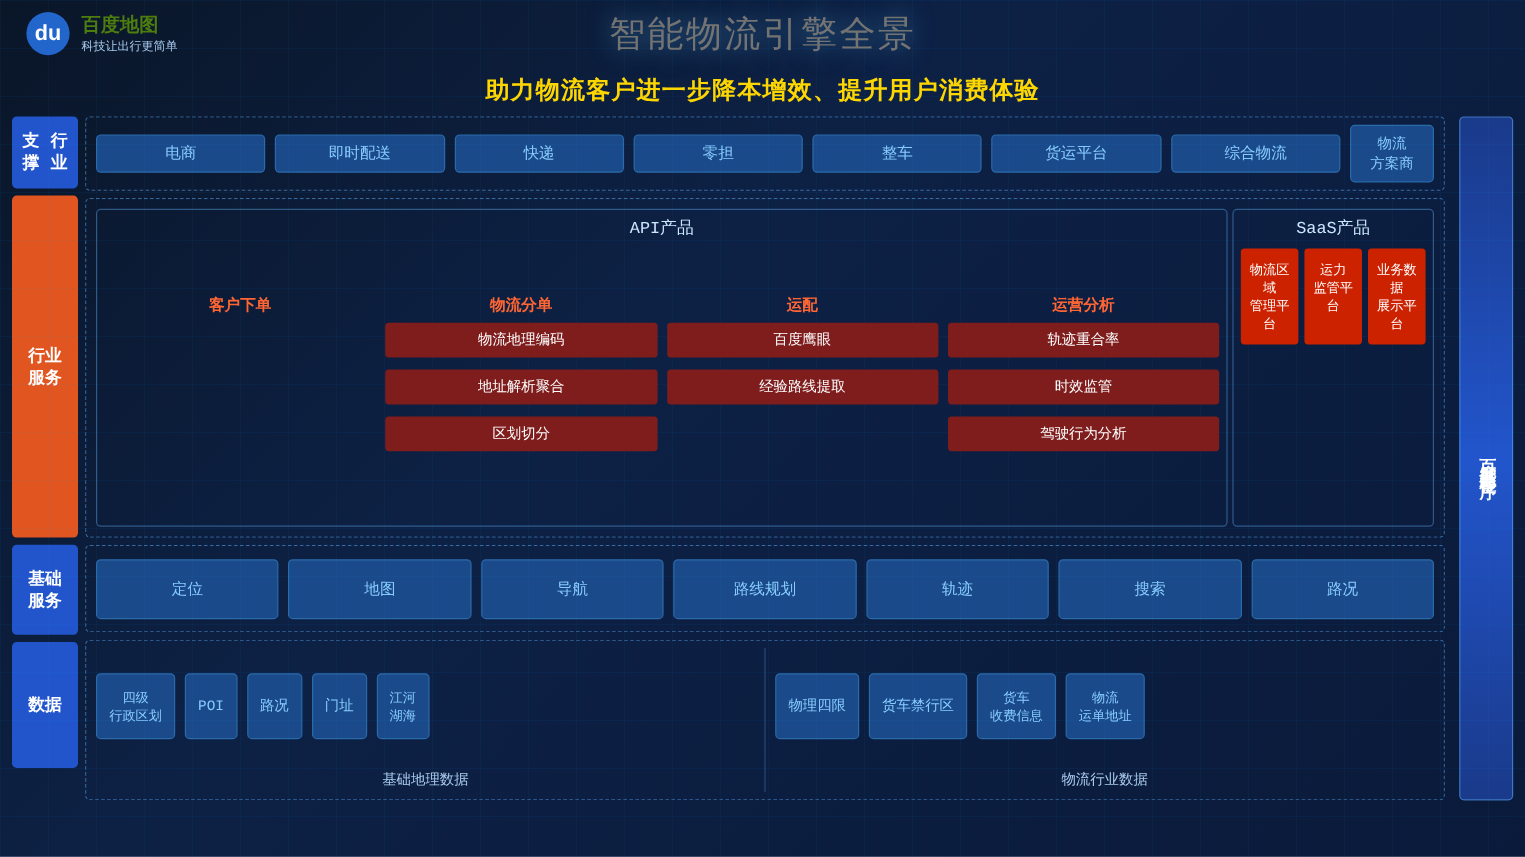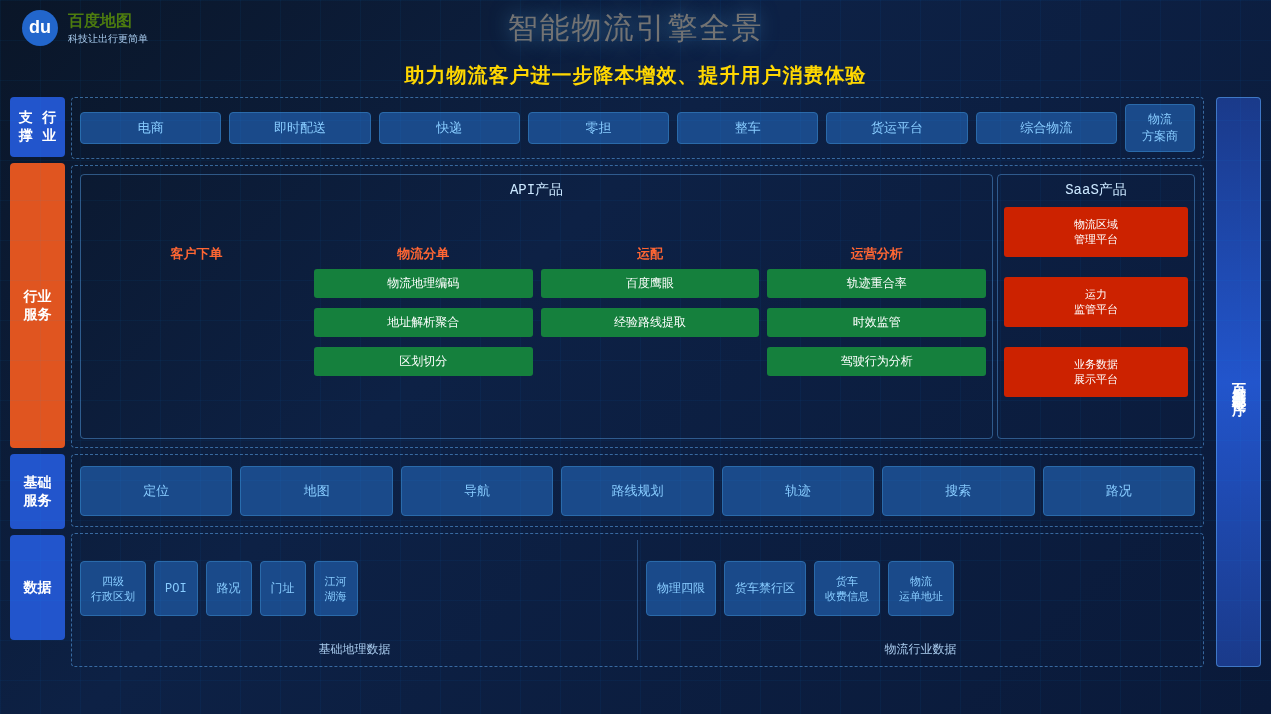--- a/index.html
+++ b/index.html
@@ -170,21 +170,21 @@
     .api-section {
       flex: 1;
       border: 1px solid rgba(100,180,255,0.4);
       border-radius: 4px;
       padding: 6px;
       margin-right: 4px;
       position: relative;
     }
 
     .saas-section {
-      width: 198px;
+      width: 168px;
       border: 1px solid rgba(100,180,255,0.4);
       border-radius: 4px;
       padding: 6px;
     }
 
     .section-title {
       text-align: center;
       color: #cce8ff;
       font-size: 14px;
       margin-bottom: 8px;
@@ -220,40 +220,40 @@
     .red-item {
       background: #cc2200;
       color: white;
       font-size: 11px;
       padding: 5px 4px;
       border-radius: 3px;
       text-align: center;
     }
 
     .red-item-wide {
-      background: #15803d;
+      background: #7f1d1d;
       color: white;
       font-size: 12px;
       padding: 6px 4px;
       border-radius: 3px;
       text-align: center;
       margin-bottom: 5px;
     }
 
     .kh-col {
       display: grid;
       grid-template-columns: 1fr 1fr;
       gap: 5px;
     }
 
     
     .saas-items {
       display: flex;
-      flex-direction: column;
-      gap: 20px;
+      flex-direction: row;
+      gap: 5px;
     }
 
     .saas-item {
       background: #cc2200;
       color: white;
       font-size: 11px;
       padding: 8px 4px;
       border-radius: 3px;
       text-align: center;
       flex: 1;

